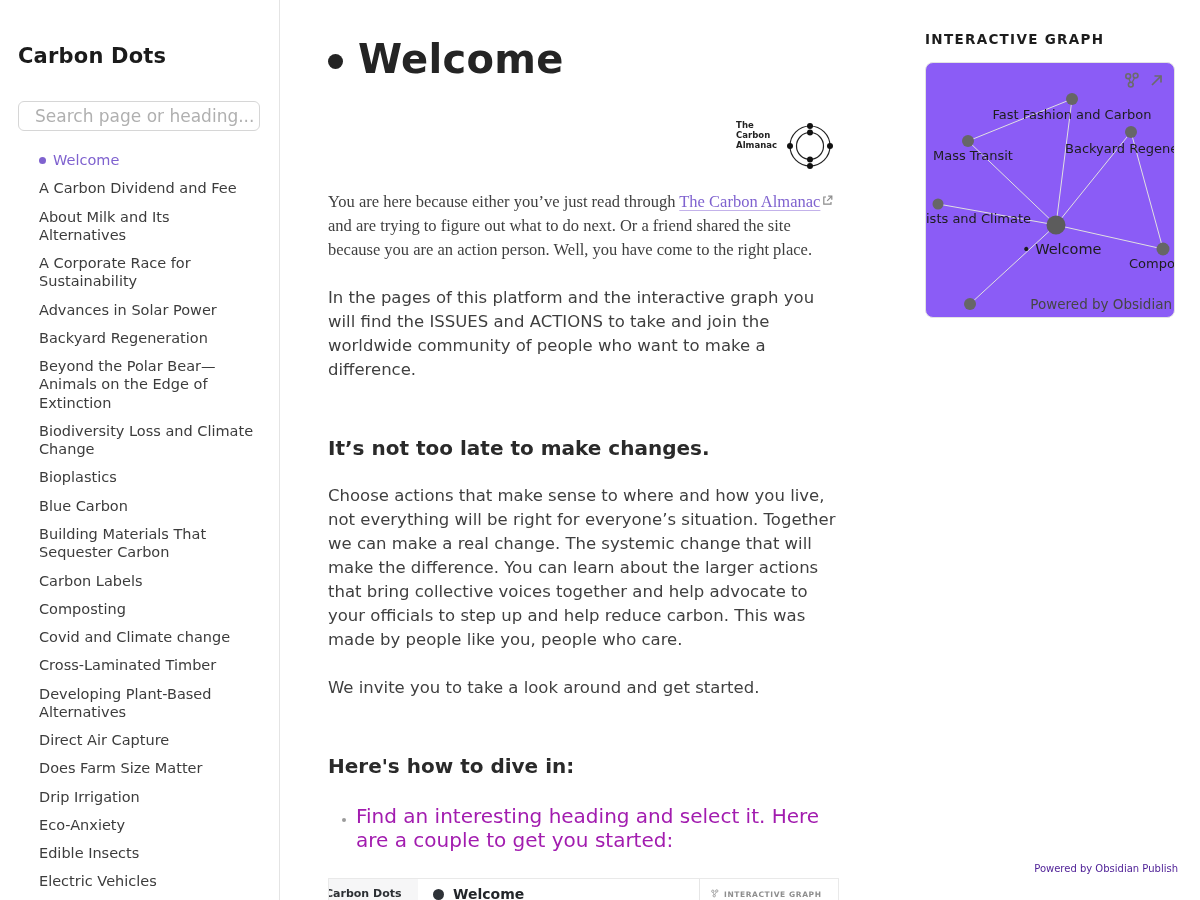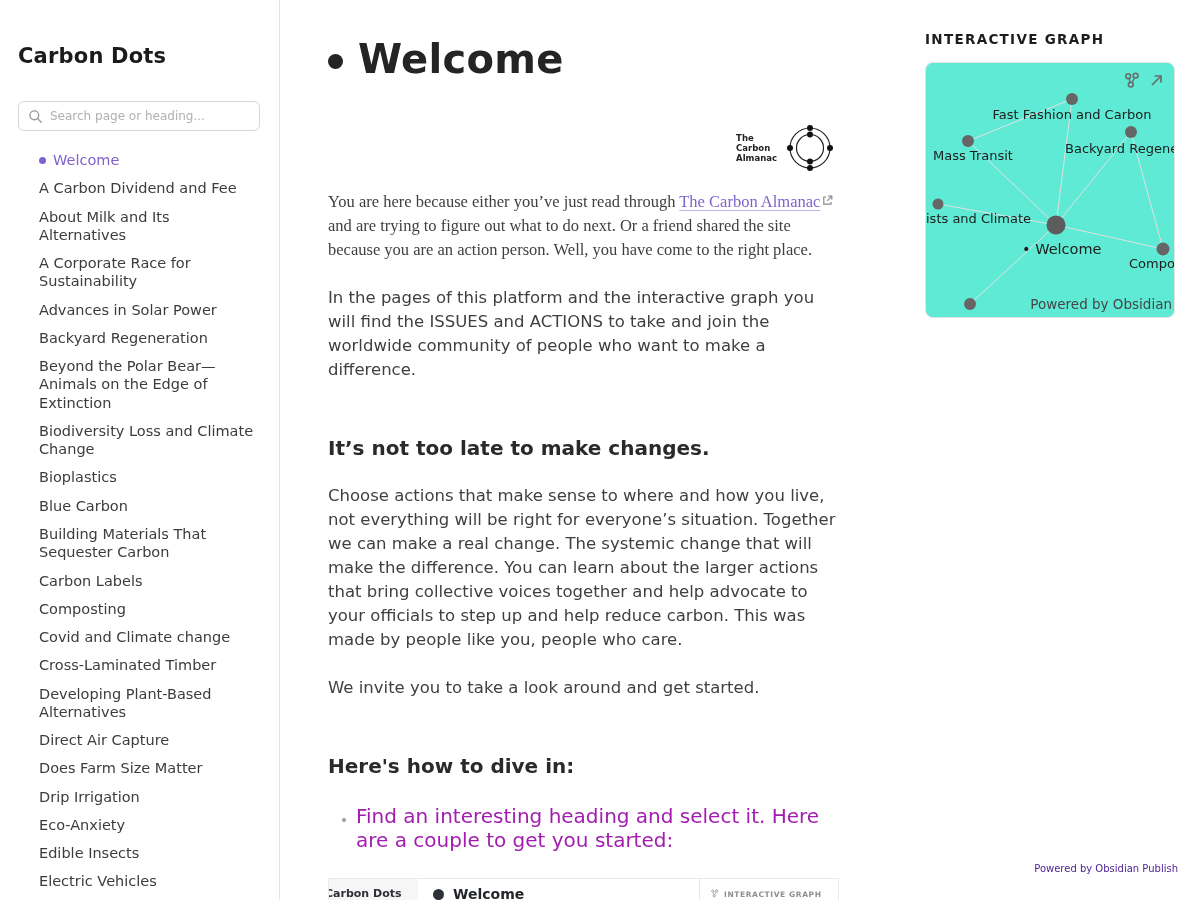--- a/index.html
+++ b/index.html
@@ -5,35 +5,35 @@
   * { margin:0; padding:0; box-sizing:border-box; }
   html,body { width:1200px; height:900px; overflow:hidden; background:#ffffff;
               font-family:"DejaVu Sans","Liberation Sans",sans-serif; }
 
   
   .sidebar { position:absolute; left:0; top:0; width:280px; height:900px;
              border-right:1px solid #e4e4e4; background:#fff; }
   .site-title { margin:44px 0 0 18px; font-size:21px; font-weight:bold; color:#1b1b1b; letter-spacing:.2px; }
   .search-box { margin:33px 18px 0 18px; width:242px; height:30px; border:1px solid #d6d6d6;
                 border-radius:6px; display:flex; align-items:center; padding:0 9px; gap:7px; background:#fff; }
-  .search-box input { border:none; outline:none; flex:1; font-size:12px; color:#444;
+  .search-box input { border:none; outline:none; flex:1; font-size:17px; color:#444;
                       font-family:inherit; background:transparent; }
   .search-box input::placeholder { color:#b0b0b0; }
   .nav-list { margin:20px 0 0 39px; width:222px; list-style:none; }
   .nav-list li { font-size:14.5px; line-height:1.26; color:#3c3c3c; margin-bottom:10px; cursor:pointer; }
   .nav-list li.active { color:#7f62cf; position:relative; padding-left:14px; }
   .nav-list li.active::before { content:""; position:absolute; left:0; top:6px; width:7px; height:7px;
                                 border-radius:50%; background:#7f62cf; }
 
   
   .main { position:absolute; left:328px; top:0; width:508px; }
   .page-title { margin-top:36px; display:flex; align-items:center; gap:15px;
                 font-size:40px; font-weight:bold; color:#242424; letter-spacing:.3px; }
   .title-dot { width:15px; height:15px; border-radius:50%; background:#242424; flex:0 0 auto; margin-top:4px; }
-  .logo-row { display:flex; justify-content:flex-end; align-items:center; gap:7px; margin-top:38px; height:56px; }
+  .logo-row { display:flex; justify-content:flex-end; align-items:flex-start; gap:7px; margin-top:38px; height:56px; }
   .logo-text { font-size:8.5px; font-weight:bold; line-height:1.2; color:#222; }
   .main p { margin-top:24px; font-size:16.5px; line-height:24px; color:#3f3f3f; }
   .main p.intro { margin-top:14px;font-family:Liberation Serif, serif; }
   .main a { color:#7f62cf; text-decoration:underline; text-decoration-color:#c3b2ea;
             text-underline-offset:3px; cursor:pointer; }
   .ext-icon { display:inline-block; margin-left:2px; vertical-align:1px; }
   .main h2 { margin-top:54px; font-size:20px; font-weight:bold; color:#2a2a2a; }
   .dive-list { margin:26px 0 0 0; padding-left:28px; }
   .dive-list li { font-size:20px; line-height:24px; color:#a21caf; }
   .dive-list li::marker { color:#9b9b9b; font-size:12px; }
@@ -47,21 +47,21 @@
   .pv-dot { width:11px; height:11px; border-radius:50%; background:#2e3238; margin-top:3px; }
   .pv-heading { font-size:14px; font-weight:bold; color:#23262a; }
   .pv-right { width:139px; flex:0 0 auto; border-left:1px solid #e6e6e6; padding:10px 0 0 10px;
               display:flex; align-items:flex-start; gap:5px; }
   .pv-panel-label { font-size:7.5px; font-weight:bold; letter-spacing:.6px; color:#8e8e8e; margin-top:1px; }
 
   
   .graph-head { position:absolute; left:925px; top:31px; font-size:13.5px; font-weight:bold;
                 letter-spacing:1.3px; color:#1d1d1d; }
   .graph-panel { position:absolute; left:925px; top:62px; width:250px; height:256px;
-                 border:1px solid #e3e3e3; border-radius:8px; background:#5eead4; overflow:hidden;text-align:center; }
+                 border:1px solid #e3e3e3; border-radius:8px; background:#8b5cf6; overflow:hidden;text-align:center; }
   .graph-panel svg.graph { position:absolute; left:0; top:0; }
   .graph-tools { position:absolute; top:9px; right:10px; display:flex; gap:9px; align-items:center; }
   .graph-tools svg { cursor:pointer; }
 
   .page-footer { position:absolute; top:863px; right:22px; font-size:10px; color:#4c1d95; }
 </style>
 </head>
 <body>
 
 <aside class="sidebar">

